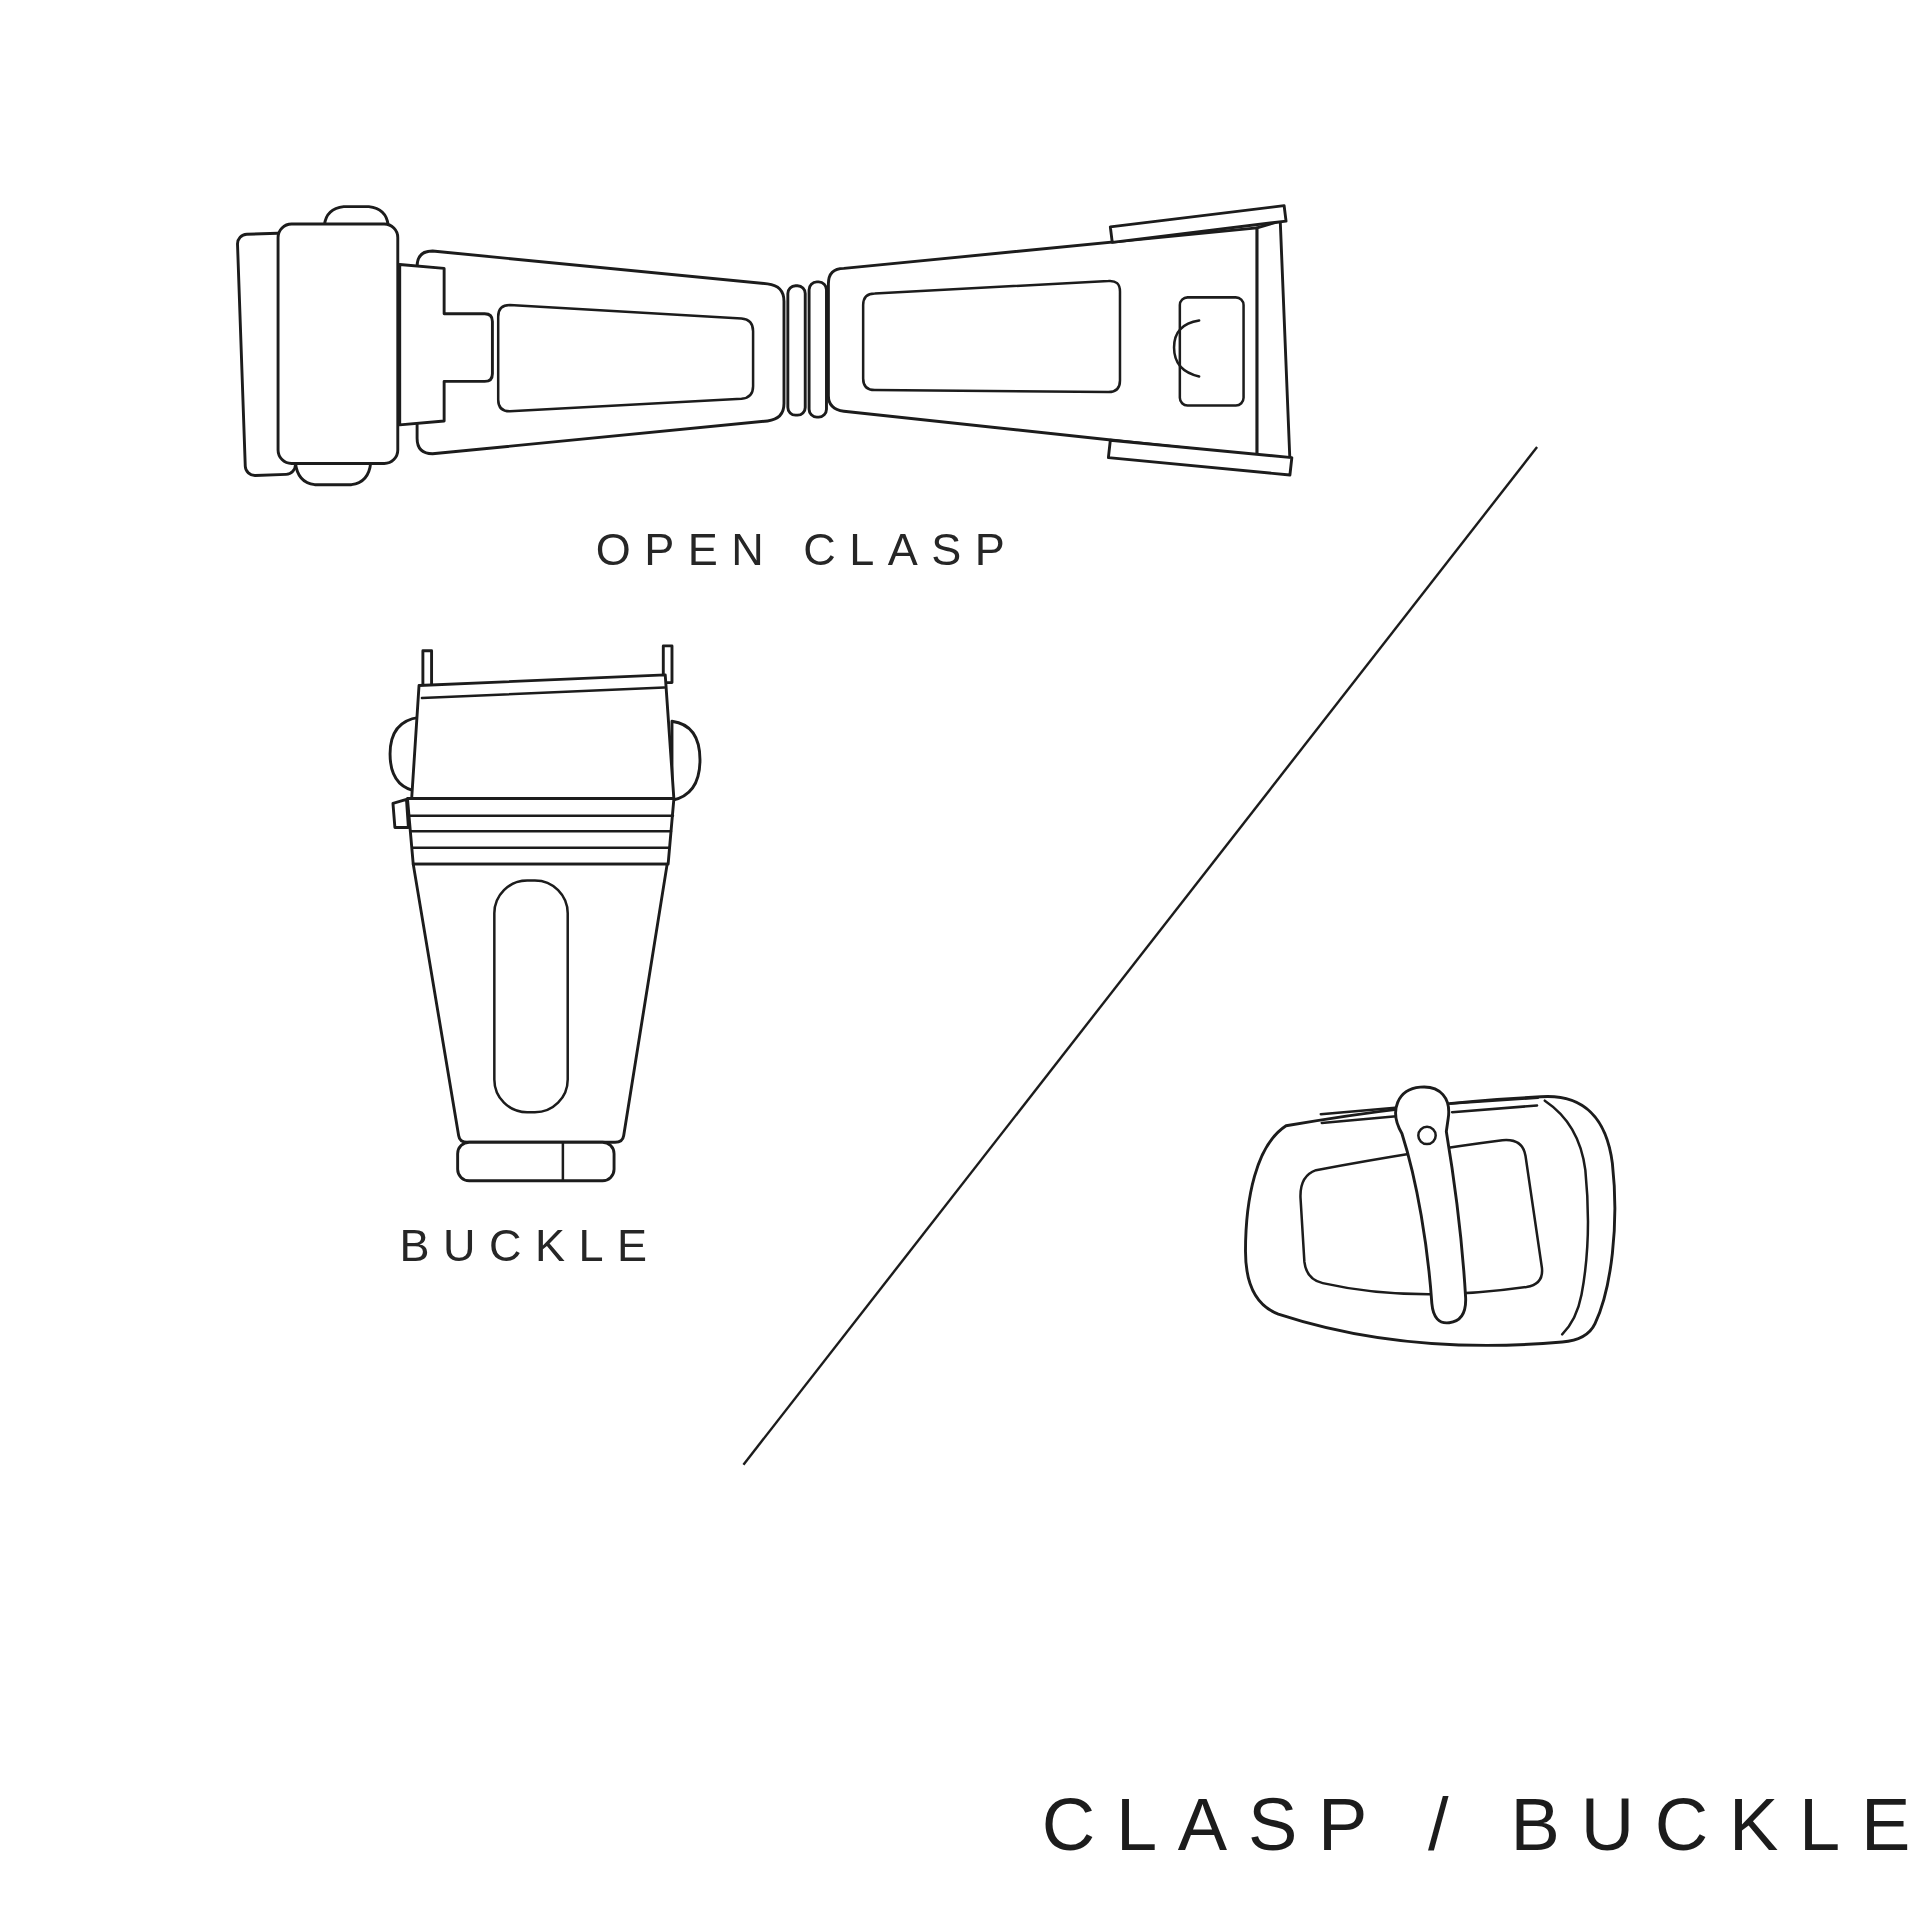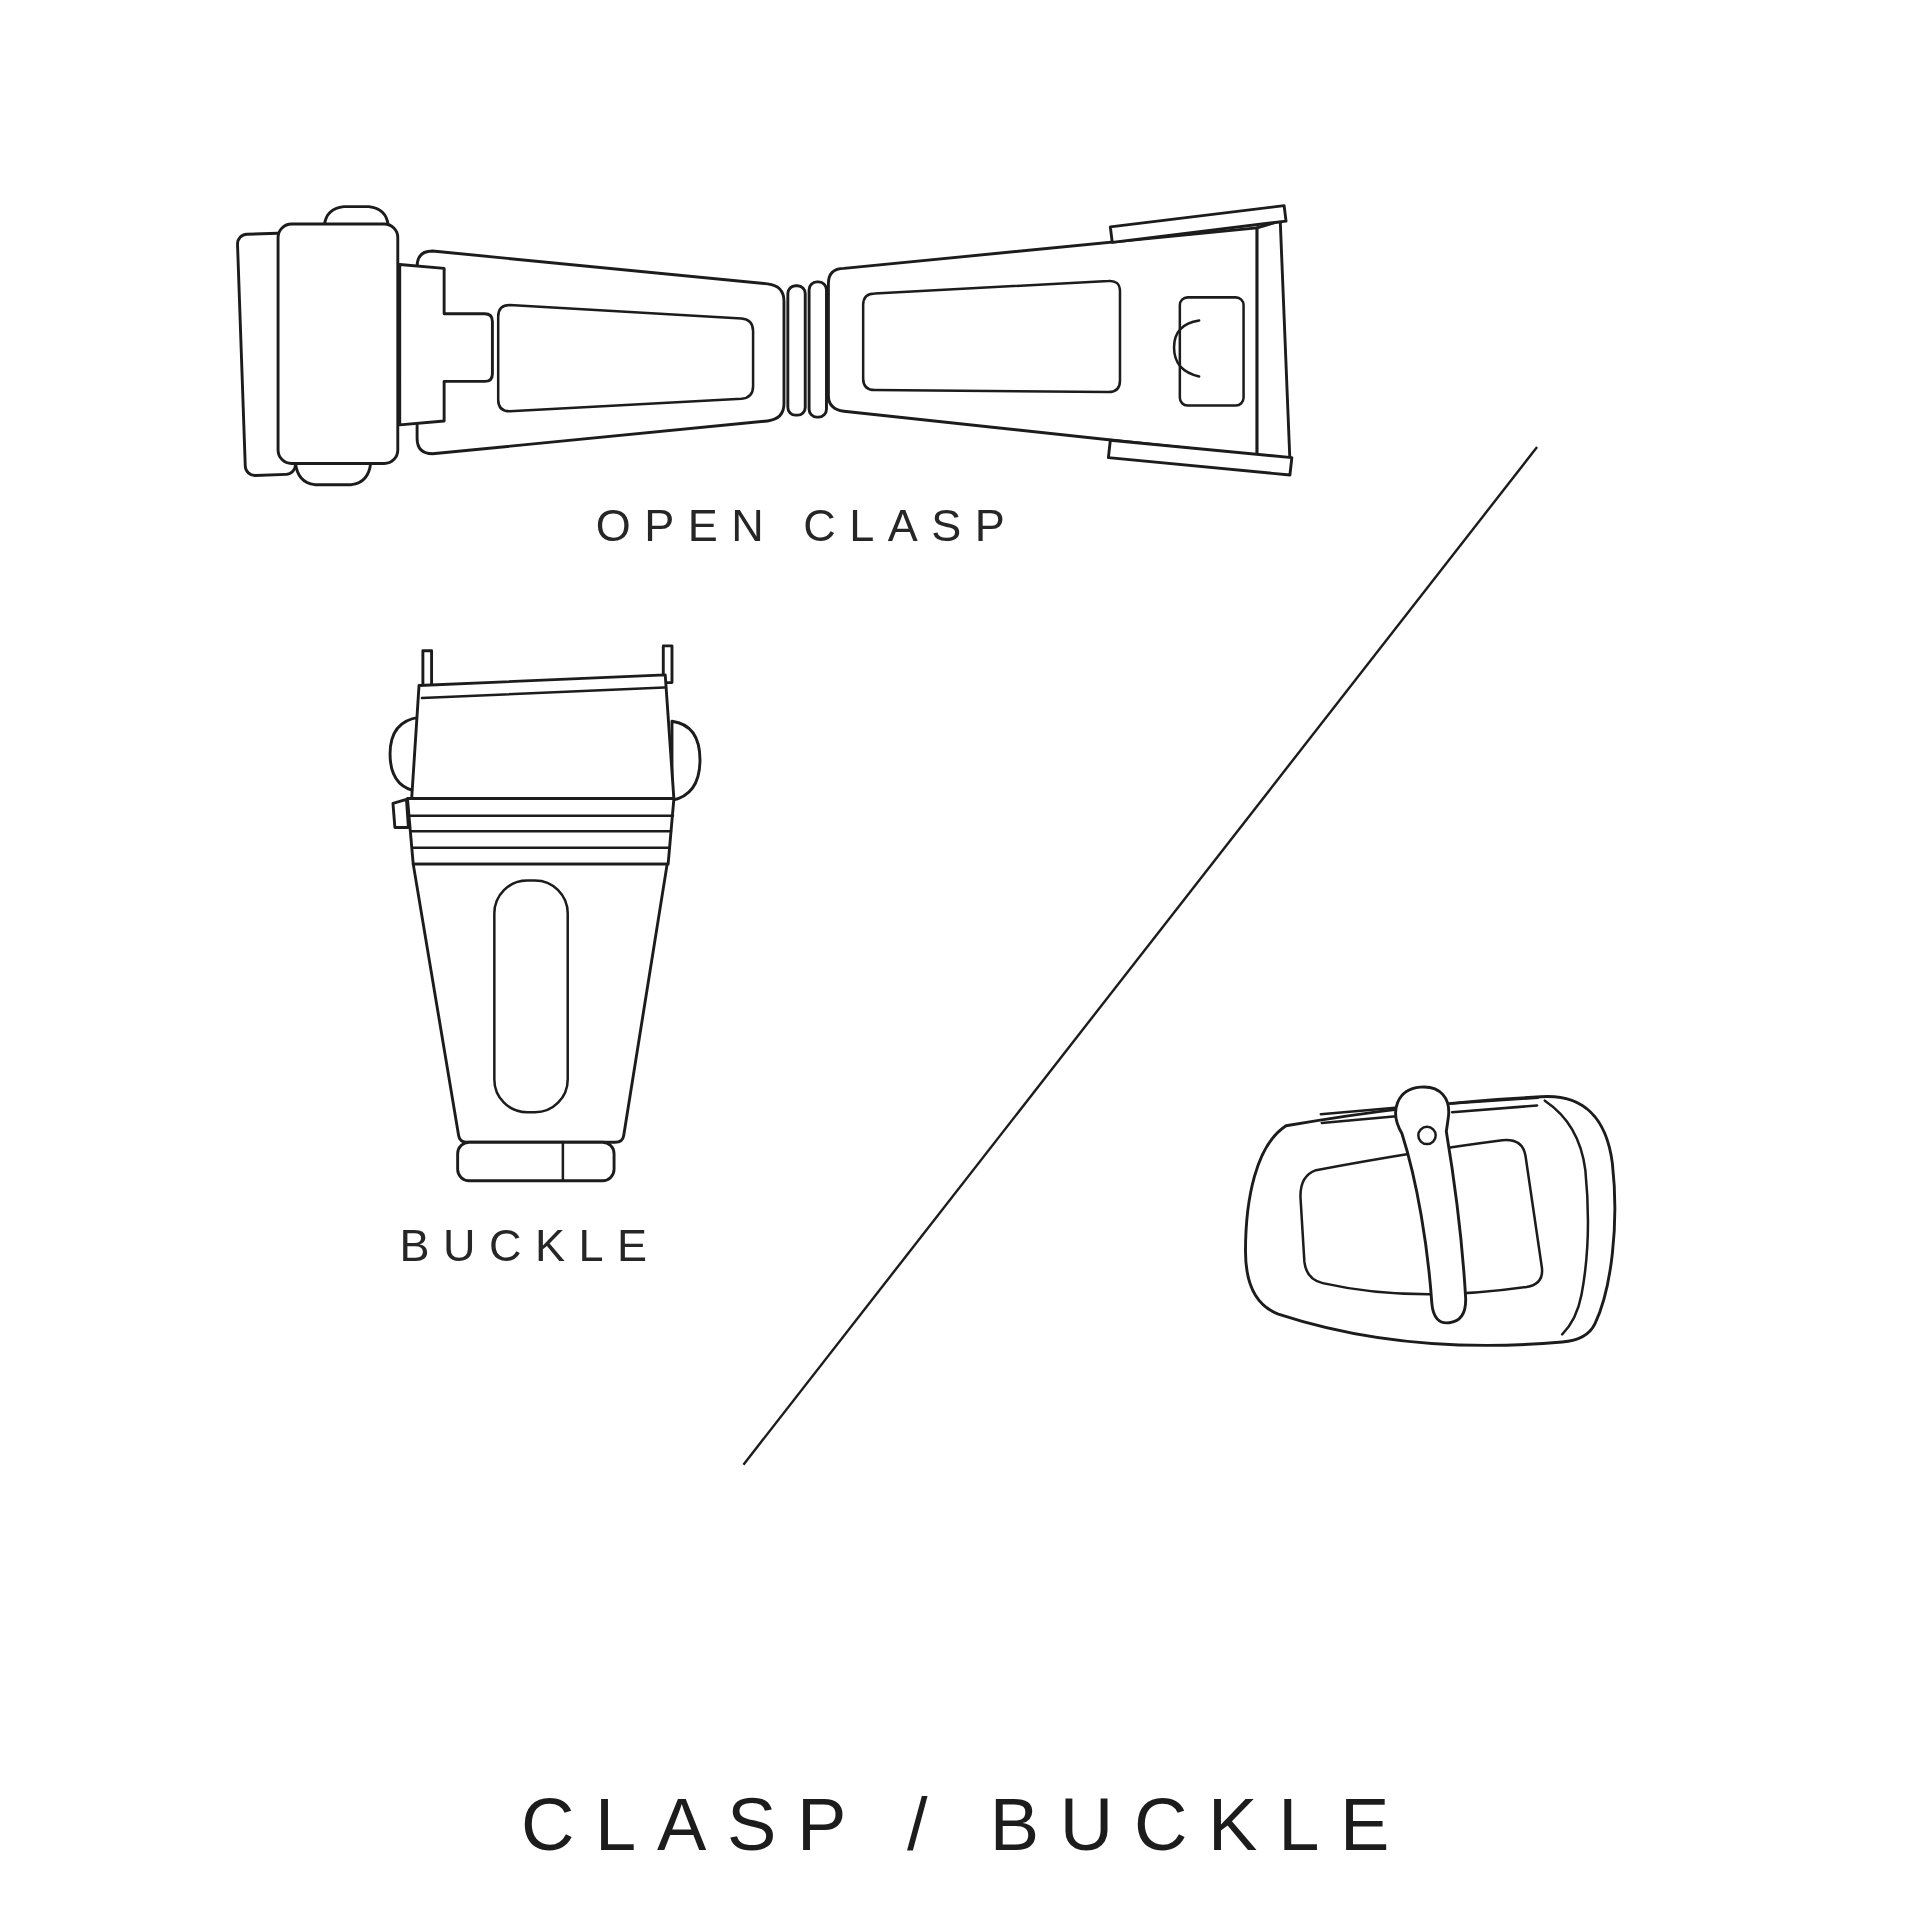--- a/index.html
+++ b/index.html
@@ -5,24 +5,24 @@
   html,body{margin:0;padding:0;background:#ffffff;}
   .page{
     position:relative;width:1931px;height:1931px;background:#ffffff;
     font-family:"Liberation Sans","DejaVu Sans",sans-serif;overflow:hidden;
   }
   .art{position:absolute;left:0;top:0;width:100%;height:100%;display:block;}
   .caption{
     position:absolute;text-align:center;font-size:45px;letter-spacing:0.30em;
     color:#262626;font-weight:400;white-space:nowrap;
   }
-  .caption-open{left:421px;top:500px;width:772px;}
+  .caption-open{left:421px;top:524px;width:772px;}
   .caption-closed{left:144px;top:1220px;width:772px;}
   .title{
-    position:absolute;left:0;top:1782px;width:1931px;text-align:center;
+    position:absolute;left:0;top:1782px;width:1931px;text-align:right;
     font-size:74px;letter-spacing:0.28em;color:#1c1c1c;font-weight:400;margin:0;
   }
   .stroke{fill:#ffffff;stroke:#1c1c1c;stroke-width:3;stroke-linejoin:round;stroke-linecap:round;}
   .detail{fill:none;stroke:#1c1c1c;stroke-width:2.6;stroke-linejoin:round;stroke-linecap:round;}
 </style>
 </head>
 <body>
 
 <div class="page">
 

